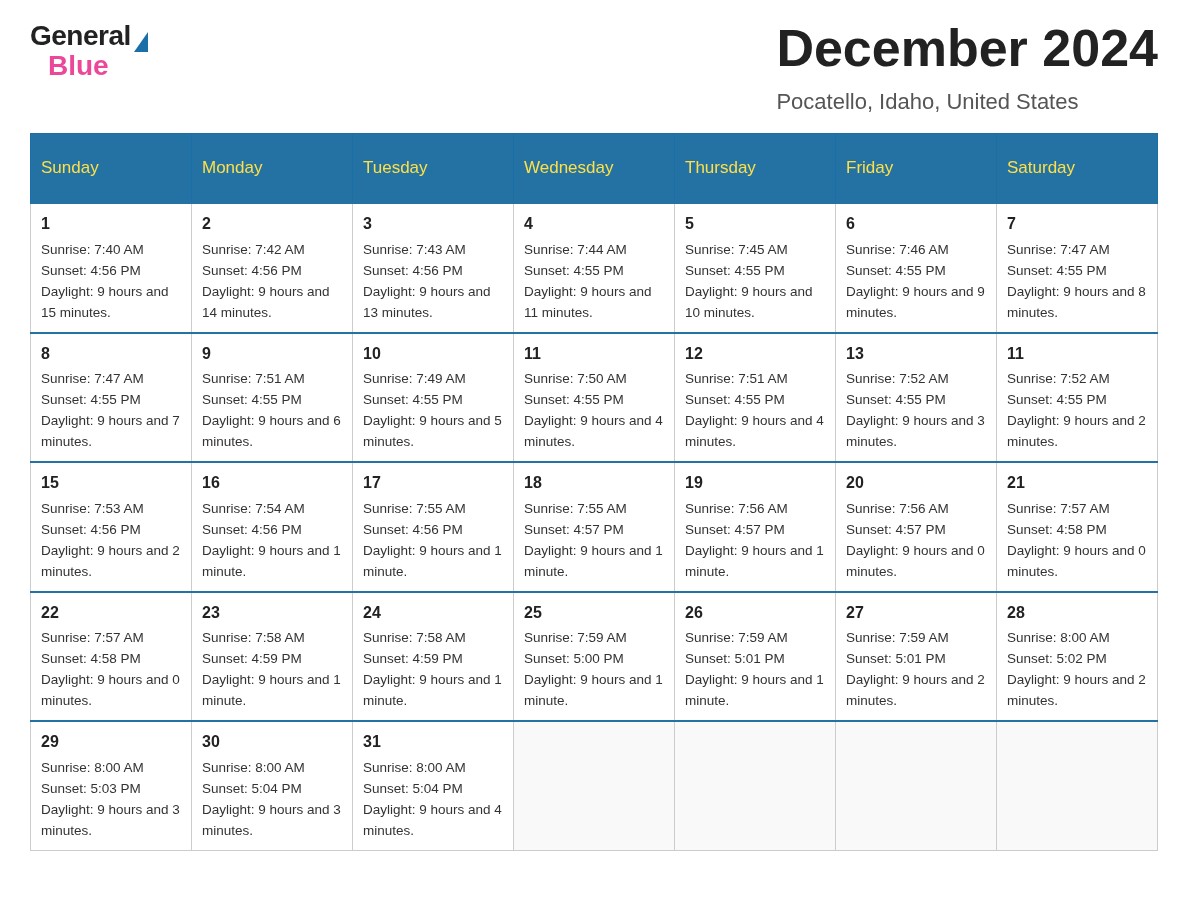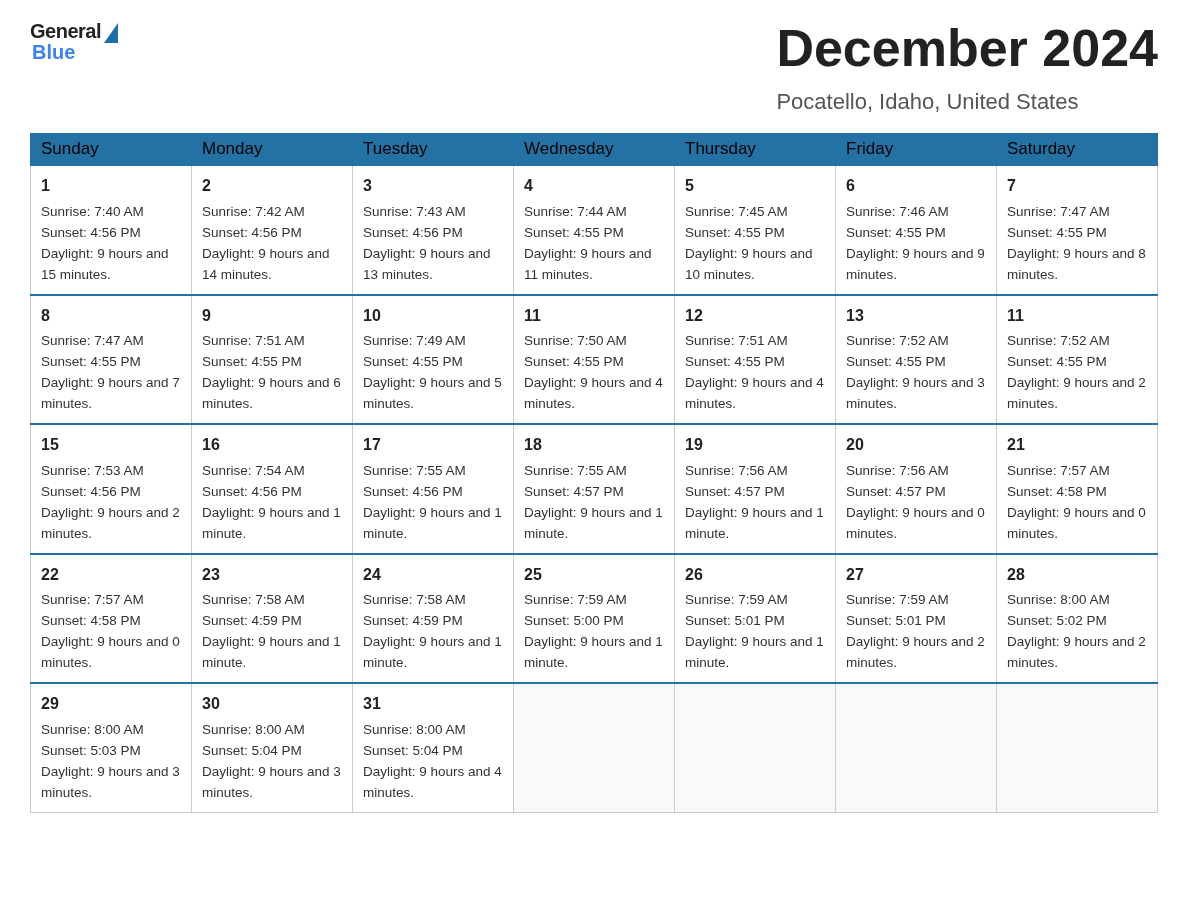--- a/index.html
+++ b/index.html
@@ -20,41 +20,41 @@
     .logo {
       display: flex;
       flex-direction: column;
       align-items: flex-start;
     }
     .logo-top {
       display: flex;
       align-items: center;
     }
     .logo-general {
-      font-size: 20px;
+      font-size: 28px;
       font-weight: bold;
       color: #222;
       letter-spacing: -0.5px;
     }
     .logo-triangle {
       width: 0;
       height: 0;
       border-left: 14px solid transparent;
       border-right: 0px solid transparent;
       border-bottom: 20px solid #1a6fa8;
       margin-left: 3px;
       margin-bottom: 0;
       align-self: flex-end;
     }
     .logo-blue {
-      font-size: 20px;
+      font-size: 28px;
       font-weight: bold;
-      color: #3b82f6;
+      color: #ec4899;
       margin-top: -2px;
-      margin-left: 2px;
+      margin-left: 18px;
     }
     .title-section {
     }
     .month-title {
       font-size: 52px;
       font-weight: bold;
       color: #222;
       line-height: 1.1;
     }
     .location-title {
@@ -62,24 +62,24 @@
       color: #555;
       margin-top: 12px;
     }
     .calendar-table {
       width: 100%;
       border-collapse: collapse;
       border: 1px solid #aaa;
     }
     .calendar-table th {
       background-color: #2471a3;
-      color: #000000;
+      color: #fde047;
       font-size: 17px;
       font-weight: normal;
-      padding: 5px 10px;
+      padding: 24px 10px;
       text-align: left;
       border: 1px solid #1a6fa8;
     }
     .calendar-table td {
       vertical-align: top;
       padding: 8px 10px;
       border: 1px solid #ccc;
       font-size: 13.5px;
       line-height: 1.55;
       width: 14.28%;

